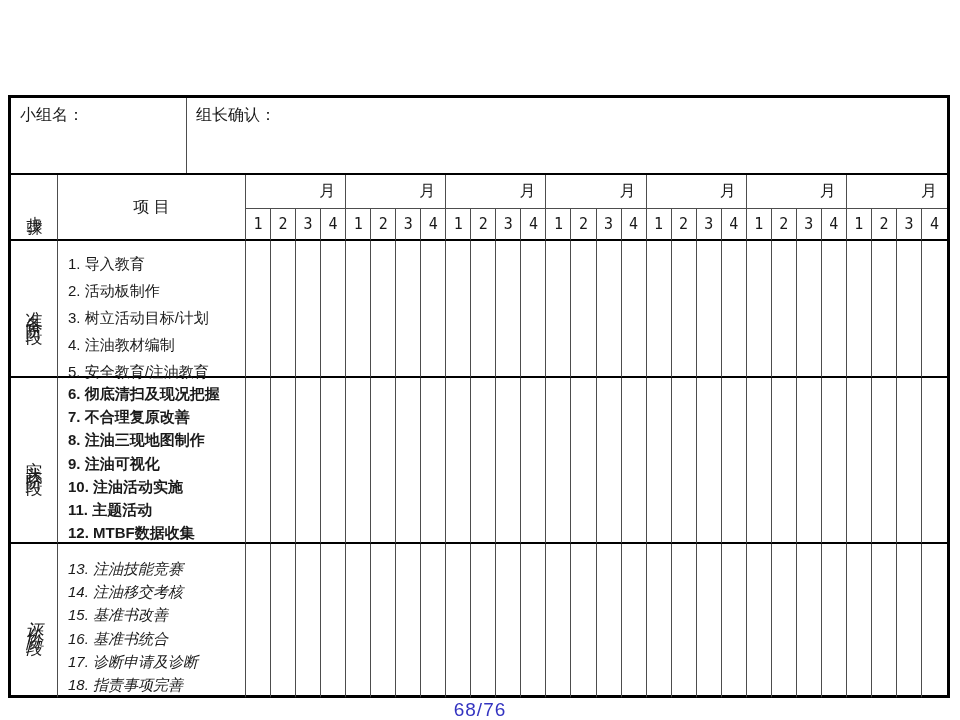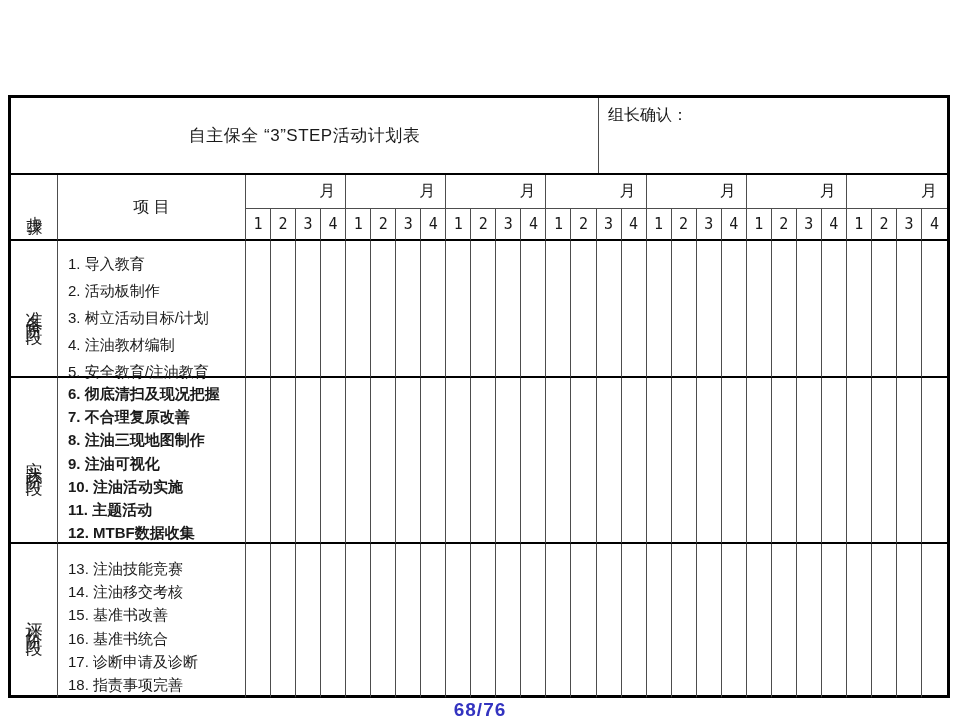--- a/index.html
+++ b/index.html
@@ -29,21 +29,21 @@
   .leader-cell{flex:1;padding:7px 0 0 9px;font-size:16px;}
 
   
   .grid{
     display:grid;height:520px;box-sizing:border-box;
     grid-template-columns:47px 188px repeat(28,1fr);
     grid-template-rows:34px 32px 137px 166px 1fr;
   }
   .gcell{box-sizing:border-box;border-right:1px solid var(--thin);border-bottom:1px solid var(--thin);min-width:0;}
   .lastcol{border-right:none;}
-  .lastrow{border-bottom:none;}
+  .lastrow{border-bottom:none;font-style:italic;}
 
   .step-h{grid-column:1;grid-row:1/3;display:flex;align-items:center;justify-content:center;border-bottom:2px solid var(--thick);}
   .item-h{grid-column:2;grid-row:1/3;display:flex;align-items:center;justify-content:center;
           font-size:16px;border-bottom:2px solid var(--thick);}
   .month{display:flex;align-items:center;justify-content:flex-end;padding-right:10px;font-size:16px;}
   .week{display:flex;align-items:center;justify-content:center;
         font-family:"DejaVu Sans Mono","Liberation Mono",monospace;font-size:15px;
         border-bottom:2px solid var(--thick);}
 
   .stage{display:flex;align-items:center;justify-content:center;border-bottom:2px solid var(--thick);}
@@ -52,32 +52,32 @@
   .items.s1{line-height:23.2px;padding-top:4px;}
   .items.s2{line-height:23.2px;padding-top:13px;}
   .slot{border-bottom:2px solid var(--thick);}
 
   .v-text{writing-mode:vertical-rl;text-orientation:upright;font-size:17px;letter-spacing:6px;}
   .v-text.small{font-size:16px;letter-spacing:4px;}
 
   
   .page-number{
     position:absolute;left:0;right:0;top:699px;text-align:center;
-    font-weight:bold;font-size:19px;letter-spacing:1px;color:#3333c0;
+    font-weight:normal;font-size:19px;letter-spacing:1px;color:#3333c0;
   }
 </style>
 </head>
 <body>
 
 <div class="slide">
 
   <div class="plan-table">
 
     <div class="top-band">
-      <div class="title-cell">自主保全 “3”STEP活动计划表</div>
+      <div class="group-cell">小组名：</div>
       <div class="leader-cell">组长确认：</div>
     </div>
 
     <div class="grid" id="grid">
       <div class="gcell step-h">
         <span class="v-text small">步骤</span>
       </div>
       <div class="gcell item-h">项 目</div>
 
     <div class="gcell month" style="grid-area: 1 / 3 / auto / span 4;">月</div>

